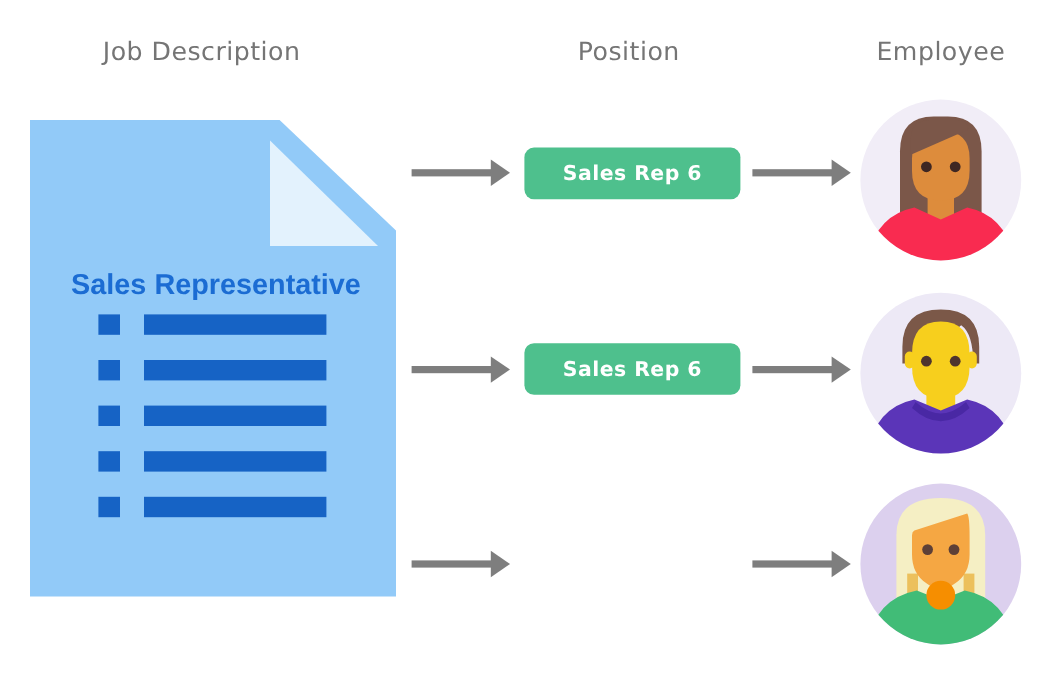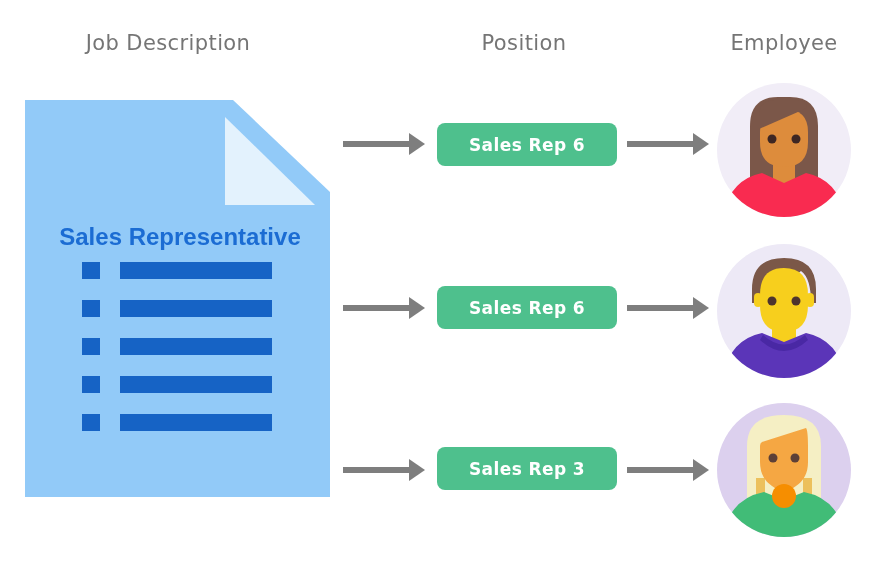--- a/index.html
+++ b/index.html
@@ -62,21 +62,20 @@
     <div class="shaft"></div>
     <div class="head"></div>
   </div>
   <div class="arrow arrow-left row3">
     <div class="shaft"></div>
     <div class="head"></div>
   </div>
 
   <div class="badge badge1">Sales Rep 6</div>
   <div class="badge badge2">Sales Rep 6</div>
-  <div class="badge badge3">Sales Rep 3</div>
 
   <div class="arrow arrow-right row1">
     <div class="shaft"></div>
     <div class="head"></div>
   </div>
   <div class="arrow arrow-right row2">
     <div class="shaft"></div>
     <div class="head"></div>
   </div>
   <div class="arrow arrow-right row3">

